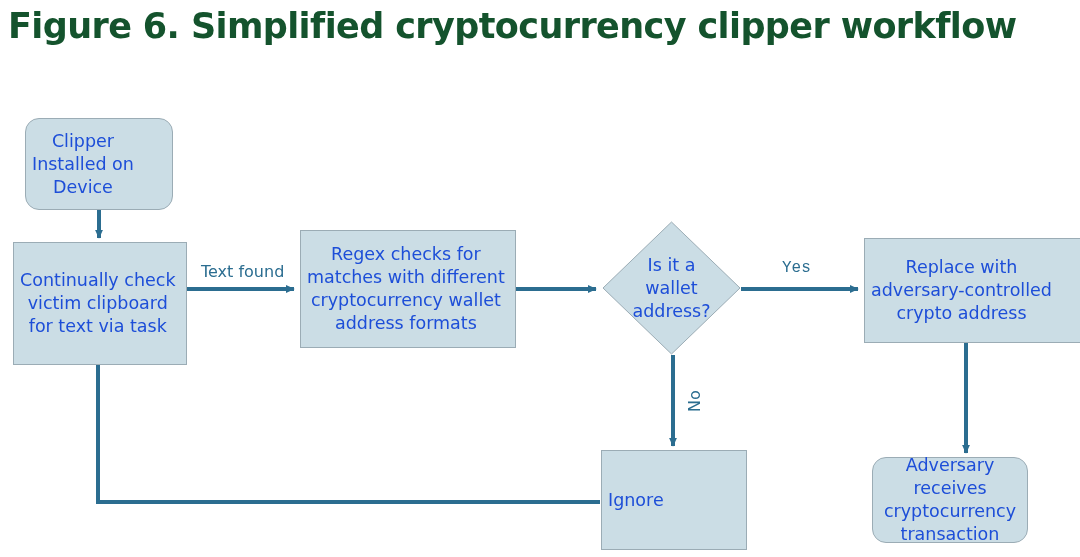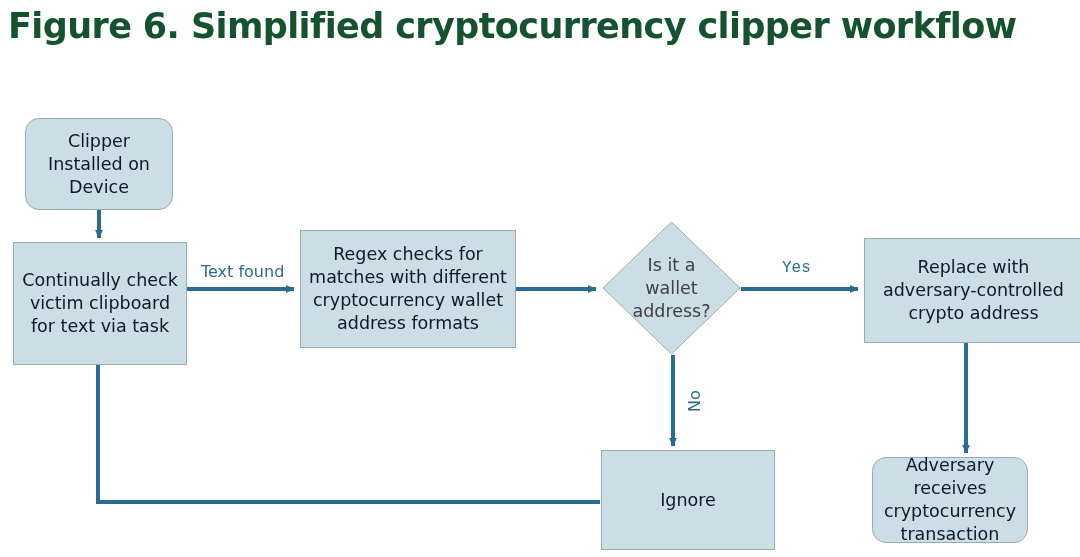--- a/index.html
+++ b/index.html
@@ -35,24 +35,24 @@
     top: 0;
     width: 1080px;
     height: 557px;
   }
 
   .node {
     position: absolute;
     box-sizing: border-box;
     background: #cbdde5;
     border: 1px solid #9bacb5;
-    color: #0f172a;
+    color: #1d4ed8;
     display: flex;
     align-items: center;
-    justify-content: center;
+    justify-content: flex-start;
     text-align: center;
     font-size: 17.5px;
     line-height: 23px;
     font-family: "DejaVu Sans", "Liberation Sans", sans-serif;
     z-index: 3;
   }
   .node.rounded {
     border-radius: 14px;
   }
   .node .node-text {
@@ -74,21 +74,21 @@
   .diamond-label {
     position: absolute;
     left: 0;
     top: 0;
     width: 100%;
     height: 100%;
     display: flex;
     align-items: center;
     justify-content: center;
     text-align: center;
-    color: #404040;
+    color: #1d4ed8;
     font-size: 17.5px;
     line-height: 23px;
     white-space: pre-line;
     font-family: "DejaVu Sans", "Liberation Sans", sans-serif;
   }
 
   .edge-label {
     position: absolute;
     color: #2b6d90;
     font-size: 16px;
@@ -170,21 +170,21 @@
 wallet
 address?</div>
 </div>
 
 <div class="node" style="left:864px; top:238px; width:219px; height:105px;">
   <span class="node-text">Replace with
 adversary-controlled
 crypto address</span>
 </div>
 
-<div class="node" style="left:601px; top:450px; width:174px; height:100px;">
+<div class="node" style="left:601px; top:450px; width:146px; height:100px;">
   <span class="node-text">Ignore</span>
 </div>
 
 <div class="node rounded" style="left:872px; top:457px; width:156px; height:86px;">
   <span class="node-text">Adversary receives
 cryptocurrency
 transaction</span>
 </div>
 
 <div class="edge-label" style="left:201px; top:263px;">Text found</div>

